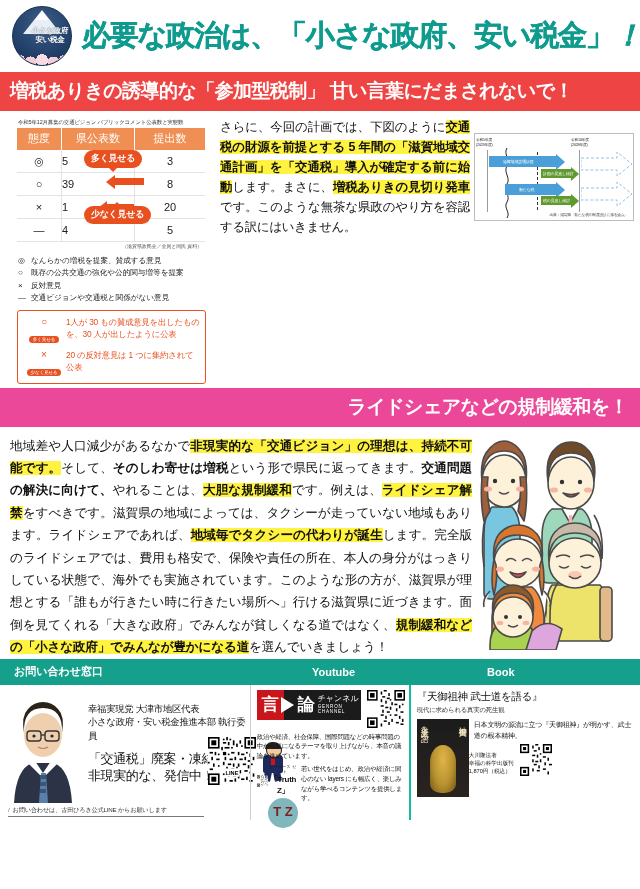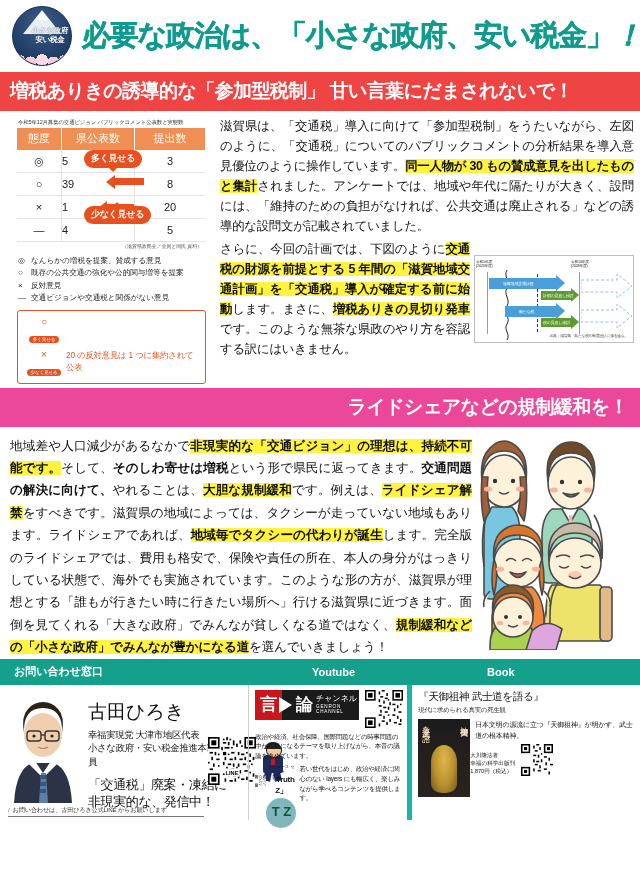--- a/index.html
+++ b/index.html
@@ -406,21 +406,21 @@
   }
   .fb-seg { box-sizing: border-box; padding-left: 14px; }
   .fb-seg.s1 { width: 298px; }
   .fb-seg.s2 { width: 175px; }
   .fb-seg.s3 { flex: 1 1 auto; }
 
   .footer-body { display: flex; height: 135px; }
   .fcol { box-sizing: border-box; position: relative; }
   .fcol.c1 { width: 298px; padding: 4px 0 0 4px; display: flex; }
   .fcol.c2 { width: 175px; border-left: 1px solid #cfcfcf; padding: 5px 4px 0 6px; }
-  .fcol.c3 { flex: 1 1 auto; border-left: 5px solid #14b8a6; padding: 5px 4px 0 6px; }
+  .fcol.c3 { flex: 1 1 auto; border-left: 2px solid #14b8a6; padding: 5px 4px 0 6px; }
 
   .portrait {
     width: 78px; height: 108px;
     flex: 0 0 78px;
     position: relative;
     overflow: hidden;
     margin-top: 6px;
   }
   .name-block { padding: 10px 0 0 6px; }
   .cand-name { font-size: 19px; letter-spacing: 0px; color: #111; }
@@ -473,21 +473,21 @@
   .truthz-badge .tz-kana { font-size: 3.8px; letter-spacing: 0.4px; color: #111; }
   .truthz-badge .tz-name { font-size: 8px; font-weight: bold; color: #111; letter-spacing: -0.3px; }
   .truthz-badge .tz-circle {
     width: 30px; height: 30px; border-radius: 50%;
     background: #7fb7bd;
     margin: 2px auto 0 auto;
     position: relative;
   }
   .truthz-badge .tz-circle span {
     position: absolute; left: 0; right: 0; top: 6px;
-    color: #14532d; font-size: 13px; font-weight: bold;
+    color: #7f1d1d; font-size: 13px; font-weight: bold;
   }
   .yt-row2-txt { font-size: 6.4px; line-height: 1.5; flex: 1 1 auto; margin-left: 3px; letter-spacing: -0.2px; }
 
   .book-title { font-size: 10.6px; color: #111; letter-spacing: -0.4px; }
   .book-sub { font-size: 6.4px; color: #333; margin-top: 2px; letter-spacing: -0.2px; }
   .book-row { display: flex; margin-top: 4px; }
   .book-cover {
     width: 52px; height: 78px;
     background: linear-gradient(180deg, #1c1c1c 0%, #2a2320 100%);
     position: relative;
@@ -611,33 +611,33 @@
         <span>交通ビジョンや交通税と関係がない意見</span>
       </div>
     </div>
 
     <div class="red-box">
       <div class="rb-row">
         <div class="rb-sym">
           <span class="big">○</span>
           <span class="rb-chip">多く見せる</span>
         </div>
+        <div class="rb-text">1人が 30 もの賛成意見を出したものを、30 人が出したように公表</div>
       </div>
       <div class="rb-row">
         <div class="rb-sym">
           <span class="big">×</span>
           <span class="rb-chip">少なく見せる</span>
         </div>
         <div class="rb-text">20 の反対意見は 1 つに集約されて公表</div>
       </div>
     </div>
   </div>
 
   <div class="sec1-right body-copy">
-    <p><span>滋賀県は、「交通税」導入に向けて「参加型税制」をうたいながら、左図のように、「交通税」についてのパブリックコメントの分析結果を導入意見優位のように操作しています。</span><span class="hl">同一人物が 30 もの賛成意見を出したものと集計</span><span>されました。アンケートでは、地域や年代に隔たりが大きく、設問には、「維持のための負担がなければ、公共交通は廃止される」などの誘導的な設問文が記載されていました。</span></p>
 
     <div class="para2-wrap">
       <div class="para2-text">
         <span>さらに、今回の計画では、下図のように</span><span class="hl">交通税の財源を前提とする 5 年間の「滋賀地域交通計画」を「交通税」導入が確定する前に始動</span><span>します。まさに、</span><span class="hl">増税ありきの見切り発車</span><span>です。このような無茶な県政のやり方を容認する訳にはいきません。</span>
       </div>
 
       <div class="para2-fig">
         <div class="sched">
           <div class="ylab l">
             <span>令和5年度</span><br>
@@ -793,21 +793,20 @@
         <path d="M20 38 q-1 -25 19 -25 q20 0 19 25 q3 -17 -4 -24 q-6 -7 -15 -7 q-9 0 -15 7 q-7 7 -4 24z" fill="#2b2218"></path>
         <rect x="23" y="36" width="14" height="10" rx="3" fill="none" stroke="#333" stroke-width="1.4"></rect>
         <rect x="41" y="36" width="14" height="10" rx="3" fill="none" stroke="#333" stroke-width="1.4"></rect>
         <path d="M37 40 l4 0" stroke="#333" stroke-width="1.4"></path>
         <circle cx="30" cy="41" r="1.6" fill="#2a2a2a"></circle>
         <circle cx="48" cy="41" r="1.6" fill="#2a2a2a"></circle>
         <path d="M34 52 q5 3 10 0" stroke="#b07f66" stroke-width="1.2" fill="none"></path>
       </svg>
     </div>
     <div class="name-block">
-      <div class="cand-name">古田ひろき</div>
       <div class="cand-role">
         <span>幸福実現党 大津市地区代表</span><br>
         <span>小さな政府・安い税金推進本部 執行委員</span>
       </div>
       <div class="cand-msg">
         <span>「交通税」廃案・凍結に</span><br>
         <span>非現実的な、発信中！</span>
       </div>
     </div>
 

